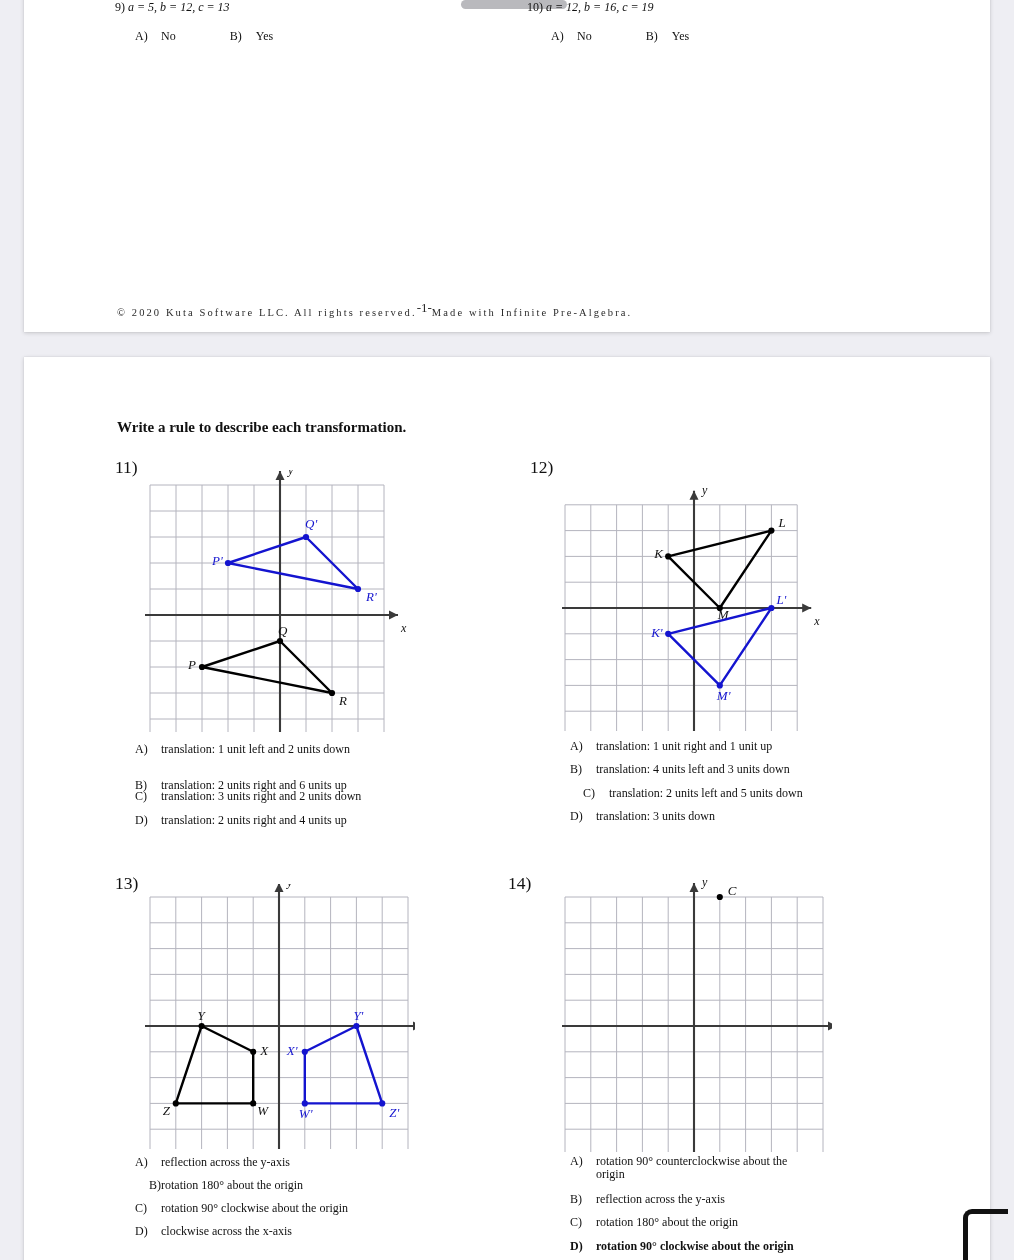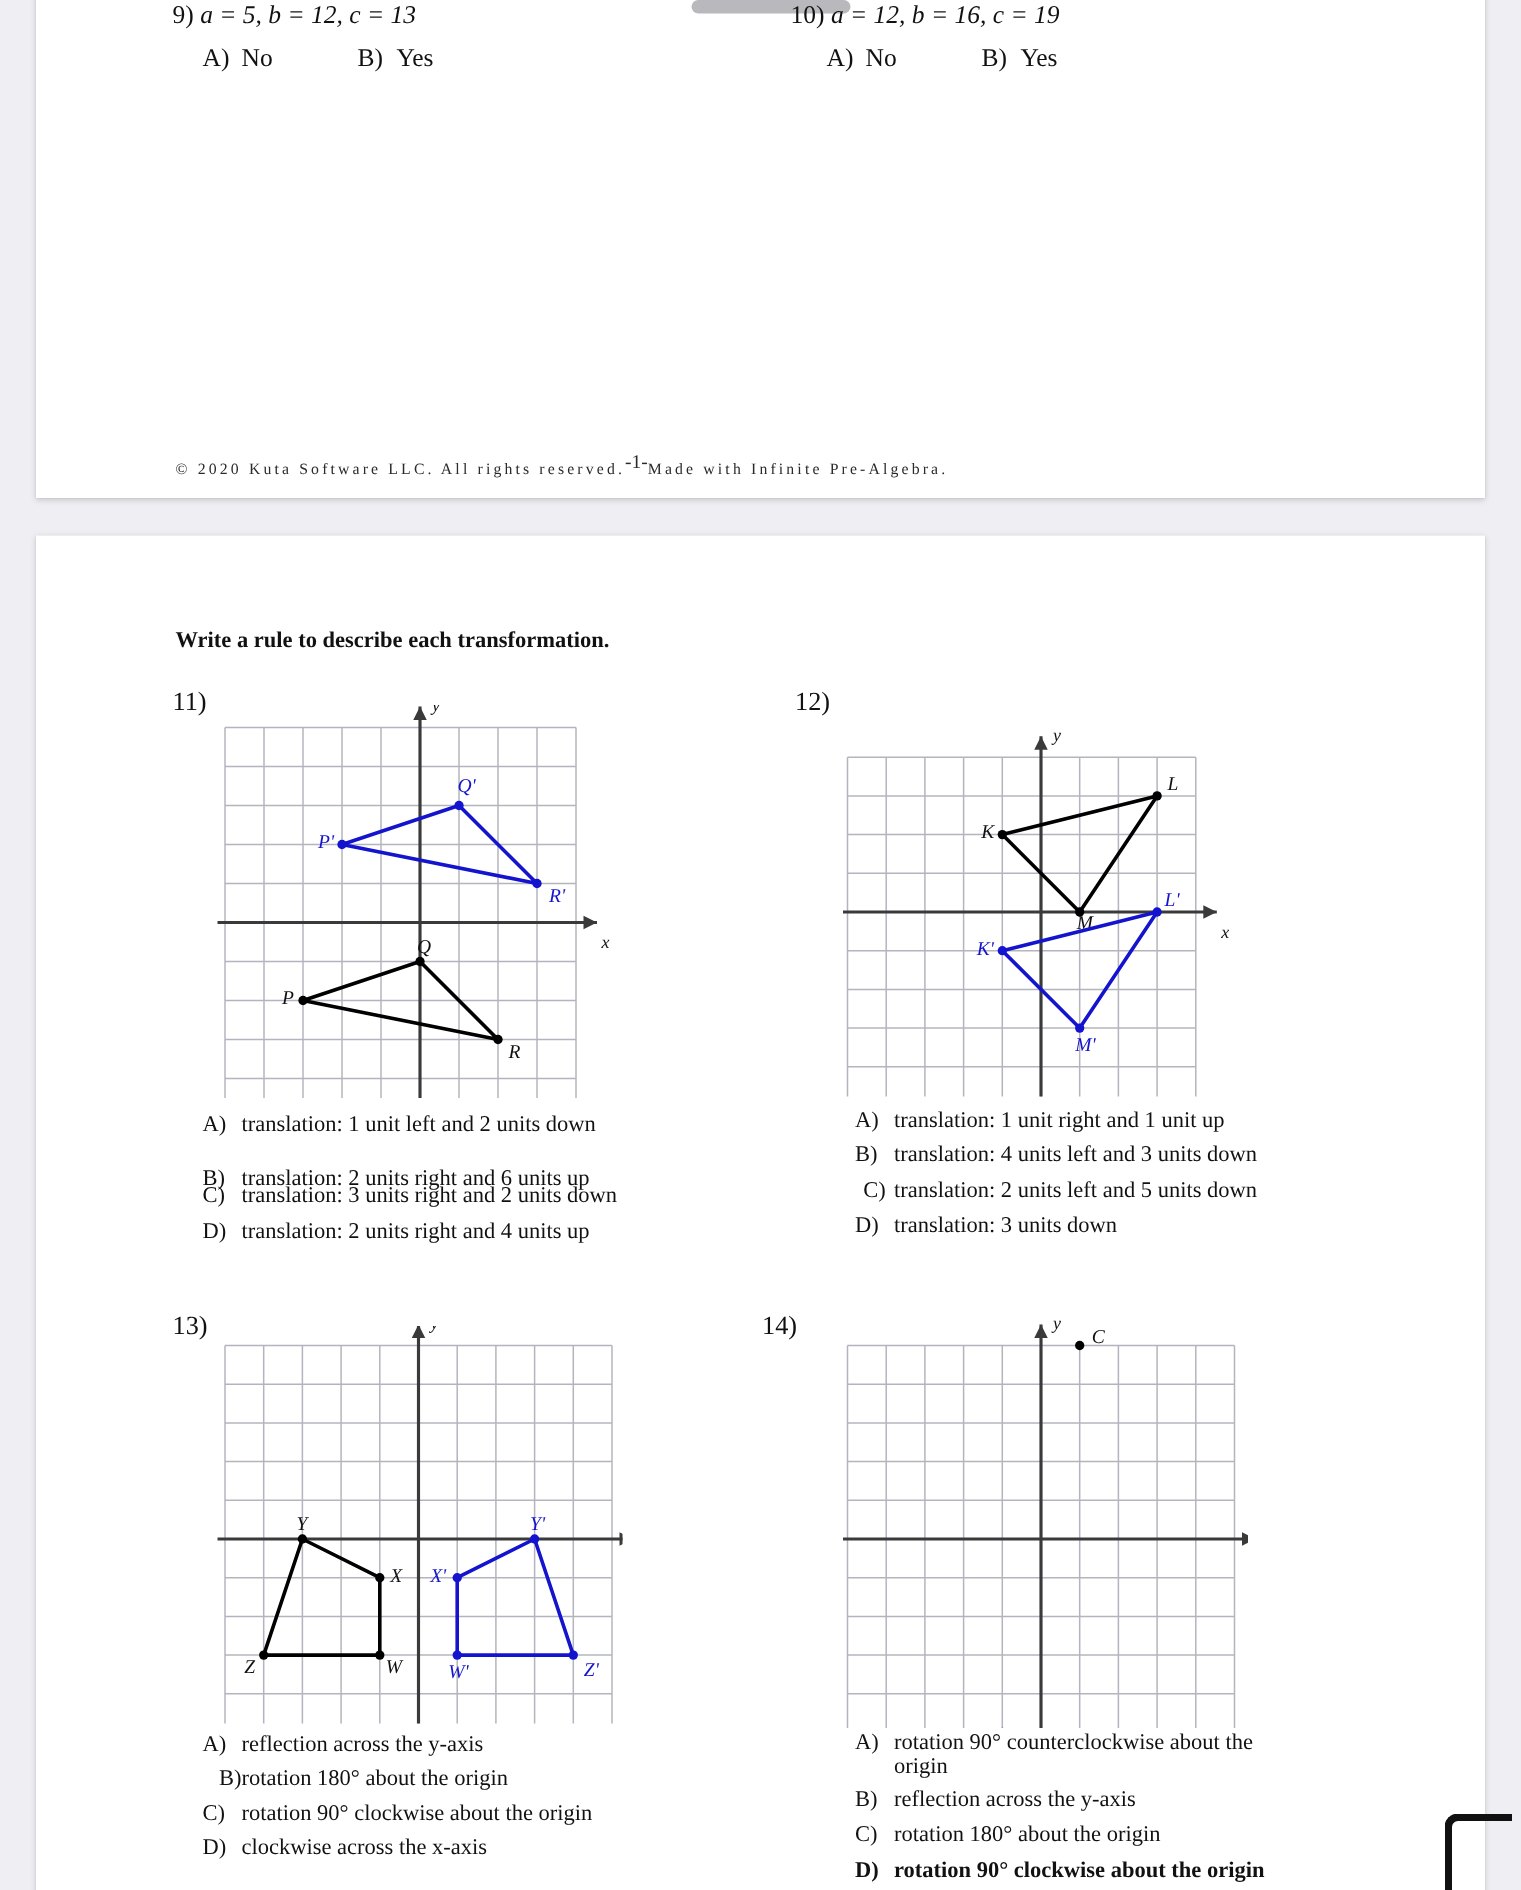--- a/index.html
+++ b/index.html
@@ -42,30 +42,30 @@
     top: 0px;
     width: 106px;
     height: 9px;
     background: #b9b9bd;
     border-radius: 5px;
   }
 
   
   .q-line {
     position: absolute;
-    font-size: 17px;
+    font-size: 12px;
     white-space: nowrap;
     line-height: 1.1;
   }
   .q-num { font-style: normal; }
   .ital { font-style: italic; }
 
   .choice-row {
     position: absolute;
-    font-size: 15px;
+    font-size: 12px;
     white-space: nowrap;
   }
   .choice-letter {
     display: inline-block;
     width: 26px;
   }
 
   
   #footer {
     position: absolute;
@@ -302,21 +302,21 @@
       </g>
     </svg>
   </div>
 
 <div class="choice-row" style="left:570px; top:739px;">
   <span class="choice-letter">A)</span><span>translation: 1 unit right and 1 unit up</span>
 </div>
 <div class="choice-row" style="left:570px; top:762px;">
   <span class="choice-letter">B)</span><span>translation: 4 units left and 3 units down</span>
 </div>
-<div class="choice-row" style="left:570px; top:786px;text-align:center;">
+<div class="choice-row" style="left:583px; top:786px;">
   <span class="choice-letter">C)</span><span>translation: 2 units left and 5 units down</span>
 </div>
 <div class="choice-row" style="left:570px; top:809px;">
   <span class="choice-letter">D)</span><span>translation: 3 units down</span>
 </div>
 
 <div class="prob-number" style="left:115px; top:873px;">13)</div>
 <div class="graph" id="graph-13" style="left:145px; top:884px;">
     <svg width="270" height="265">
       <g>

